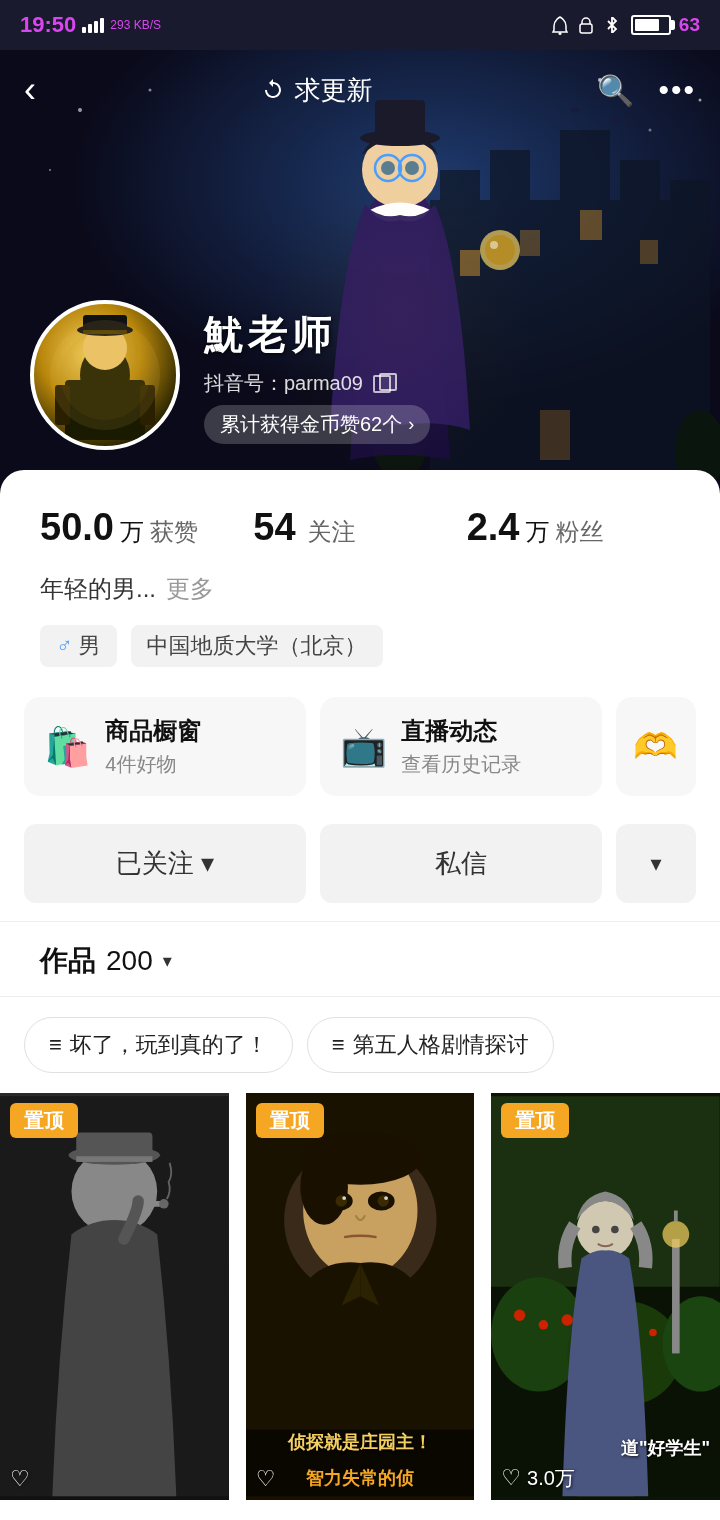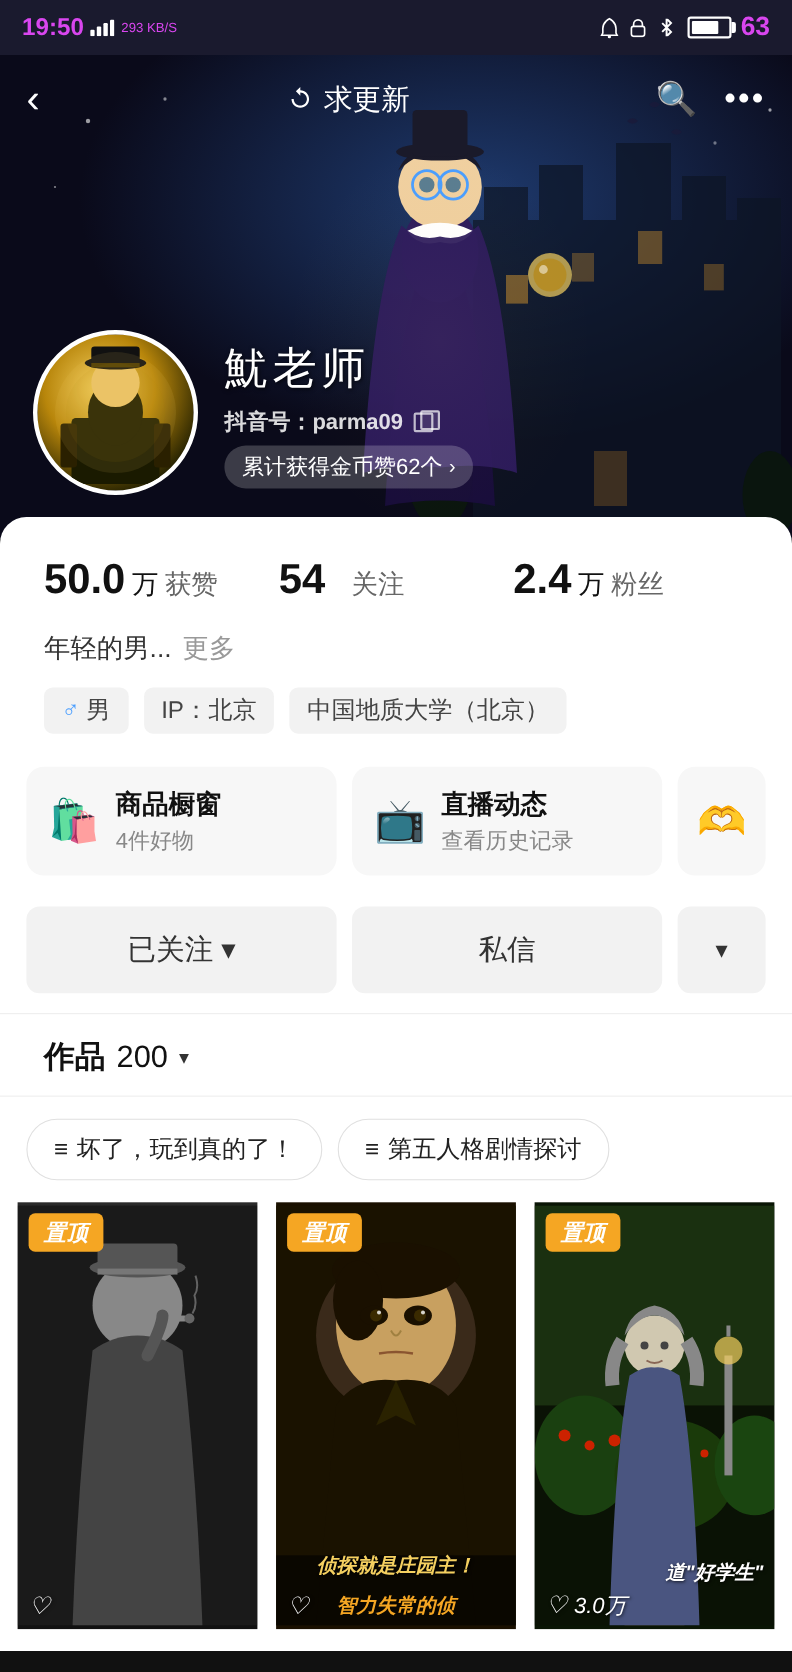--- a/index.html
+++ b/index.html
@@ -112,28 +112,27 @@
       flex-shrink: 0;
     }
     .profile-info {
       display: flex;
       flex-direction: column;
       gap: 8px;
     }
     .profile-name {
       color: white;
       font-size: 40px;
-      font-weight: 400;
+      font-weight: 700;
       text-shadow: 1px 1px 4px rgba(0,0,0,0.8);
       letter-spacing: 4px;
     }
     .profile-id {
       color: rgba(255,255,255,0.85);
       font-size: 20px;
-      font-weight: bold;
     }
     .copy-icon {
       display: inline-block;
       width: 18px;
       height: 18px;
       border: 2px solid rgba(255,255,255,0.7);
       border-radius: 2px;
       margin-left: 4px;
       vertical-align: middle;
       position: relative;
@@ -378,22 +377,21 @@
     }
     .playlist-chip-icon {
       font-size: 22px;
     }
 
     
     .video-grid {
       display: grid;
       grid-template-columns: repeat(3, 1fr);
       gap: 17px;
-      padding: 0 16px;
-      font-style: italic;
+      padding: 0 0;
     }
     .video-thumb {
       position: relative;
       aspect-ratio: 9/16;
       overflow: hidden;
       cursor: pointer;
     }
     .pinned-badge {
       position: absolute;
       top: 10px;
@@ -482,21 +480,21 @@
     <svg width="18" height="18" viewBox="0 0 18 18">
       <rect x="3" y="8" width="12" height="9" rx="2" fill="none" stroke="white" stroke-width="1.5"></rect>
       <path d="M5 8V6a4 4 0 0 1 8 0v2" fill="none" stroke="white" stroke-width="1.5"></path>
     </svg>
     <svg width="20" height="16" viewBox="0 0 20 16">
       <path d="M5 4l8 8-4 4V0l4 4-8 8" fill="none" stroke="white" stroke-width="1.8"></path>
     </svg>
     <div class="battery">
       <div class="battery-fill"></div>
     </div>
-    <span style="font-size:24px">63</span>
+    <span style="font-size:19px">63</span>
   </div>
 </div>
 
 <div class="hero-banner">
 
   <svg class="hero-svg" viewBox="0 0 720 440" xmlns="http://www.w3.org/2000/svg">
 
     <defs>
       <radialGradient id="skyGrad" cx="60%" cy="30%">
         <stop offset="0%" stop-color="#1e3a6e"></stop>
@@ -624,41 +622,38 @@
 <div class="main-card">
 
   <div class="stats-row">
     <div class="stat-item">
       <span class="stat-number">50.0</span>
       <span class="stat-unit">万</span>
       <span class="stat-label">获赞</span>
     </div>
     <div class="stat-item">
       <span class="stat-number">54</span>
-      <span class="stat-label" style="margin-left:18px">关注</span>
+      <span class="stat-label" style="margin-left:6px">关注</span>
     </div>
     <div class="stat-item">
       <span class="stat-number">2.4</span>
       <span class="stat-unit">万</span>
       <span class="stat-label">粉丝</span>
     </div>
   </div>
 
   <div class="bio-row">
     <span>年轻的男...</span>
     <span class="bio-more">更多</span>
   </div>
 
   <div class="tags-row">
     <div class="tag">
       <span class="tag-gender-icon">♂</span>
       <span>男</span>
-    </div>
-    <div class="tag">
-      <span>IP：北京</span>
     </div>
     <div class="tag">
       <span>中国地质大学（北京）</span>
     </div>
   </div>
 
   <div class="features-row">
     <div class="feature-card">
       <span class="feature-icon">🛍️</span>
       <div class="feature-text">

